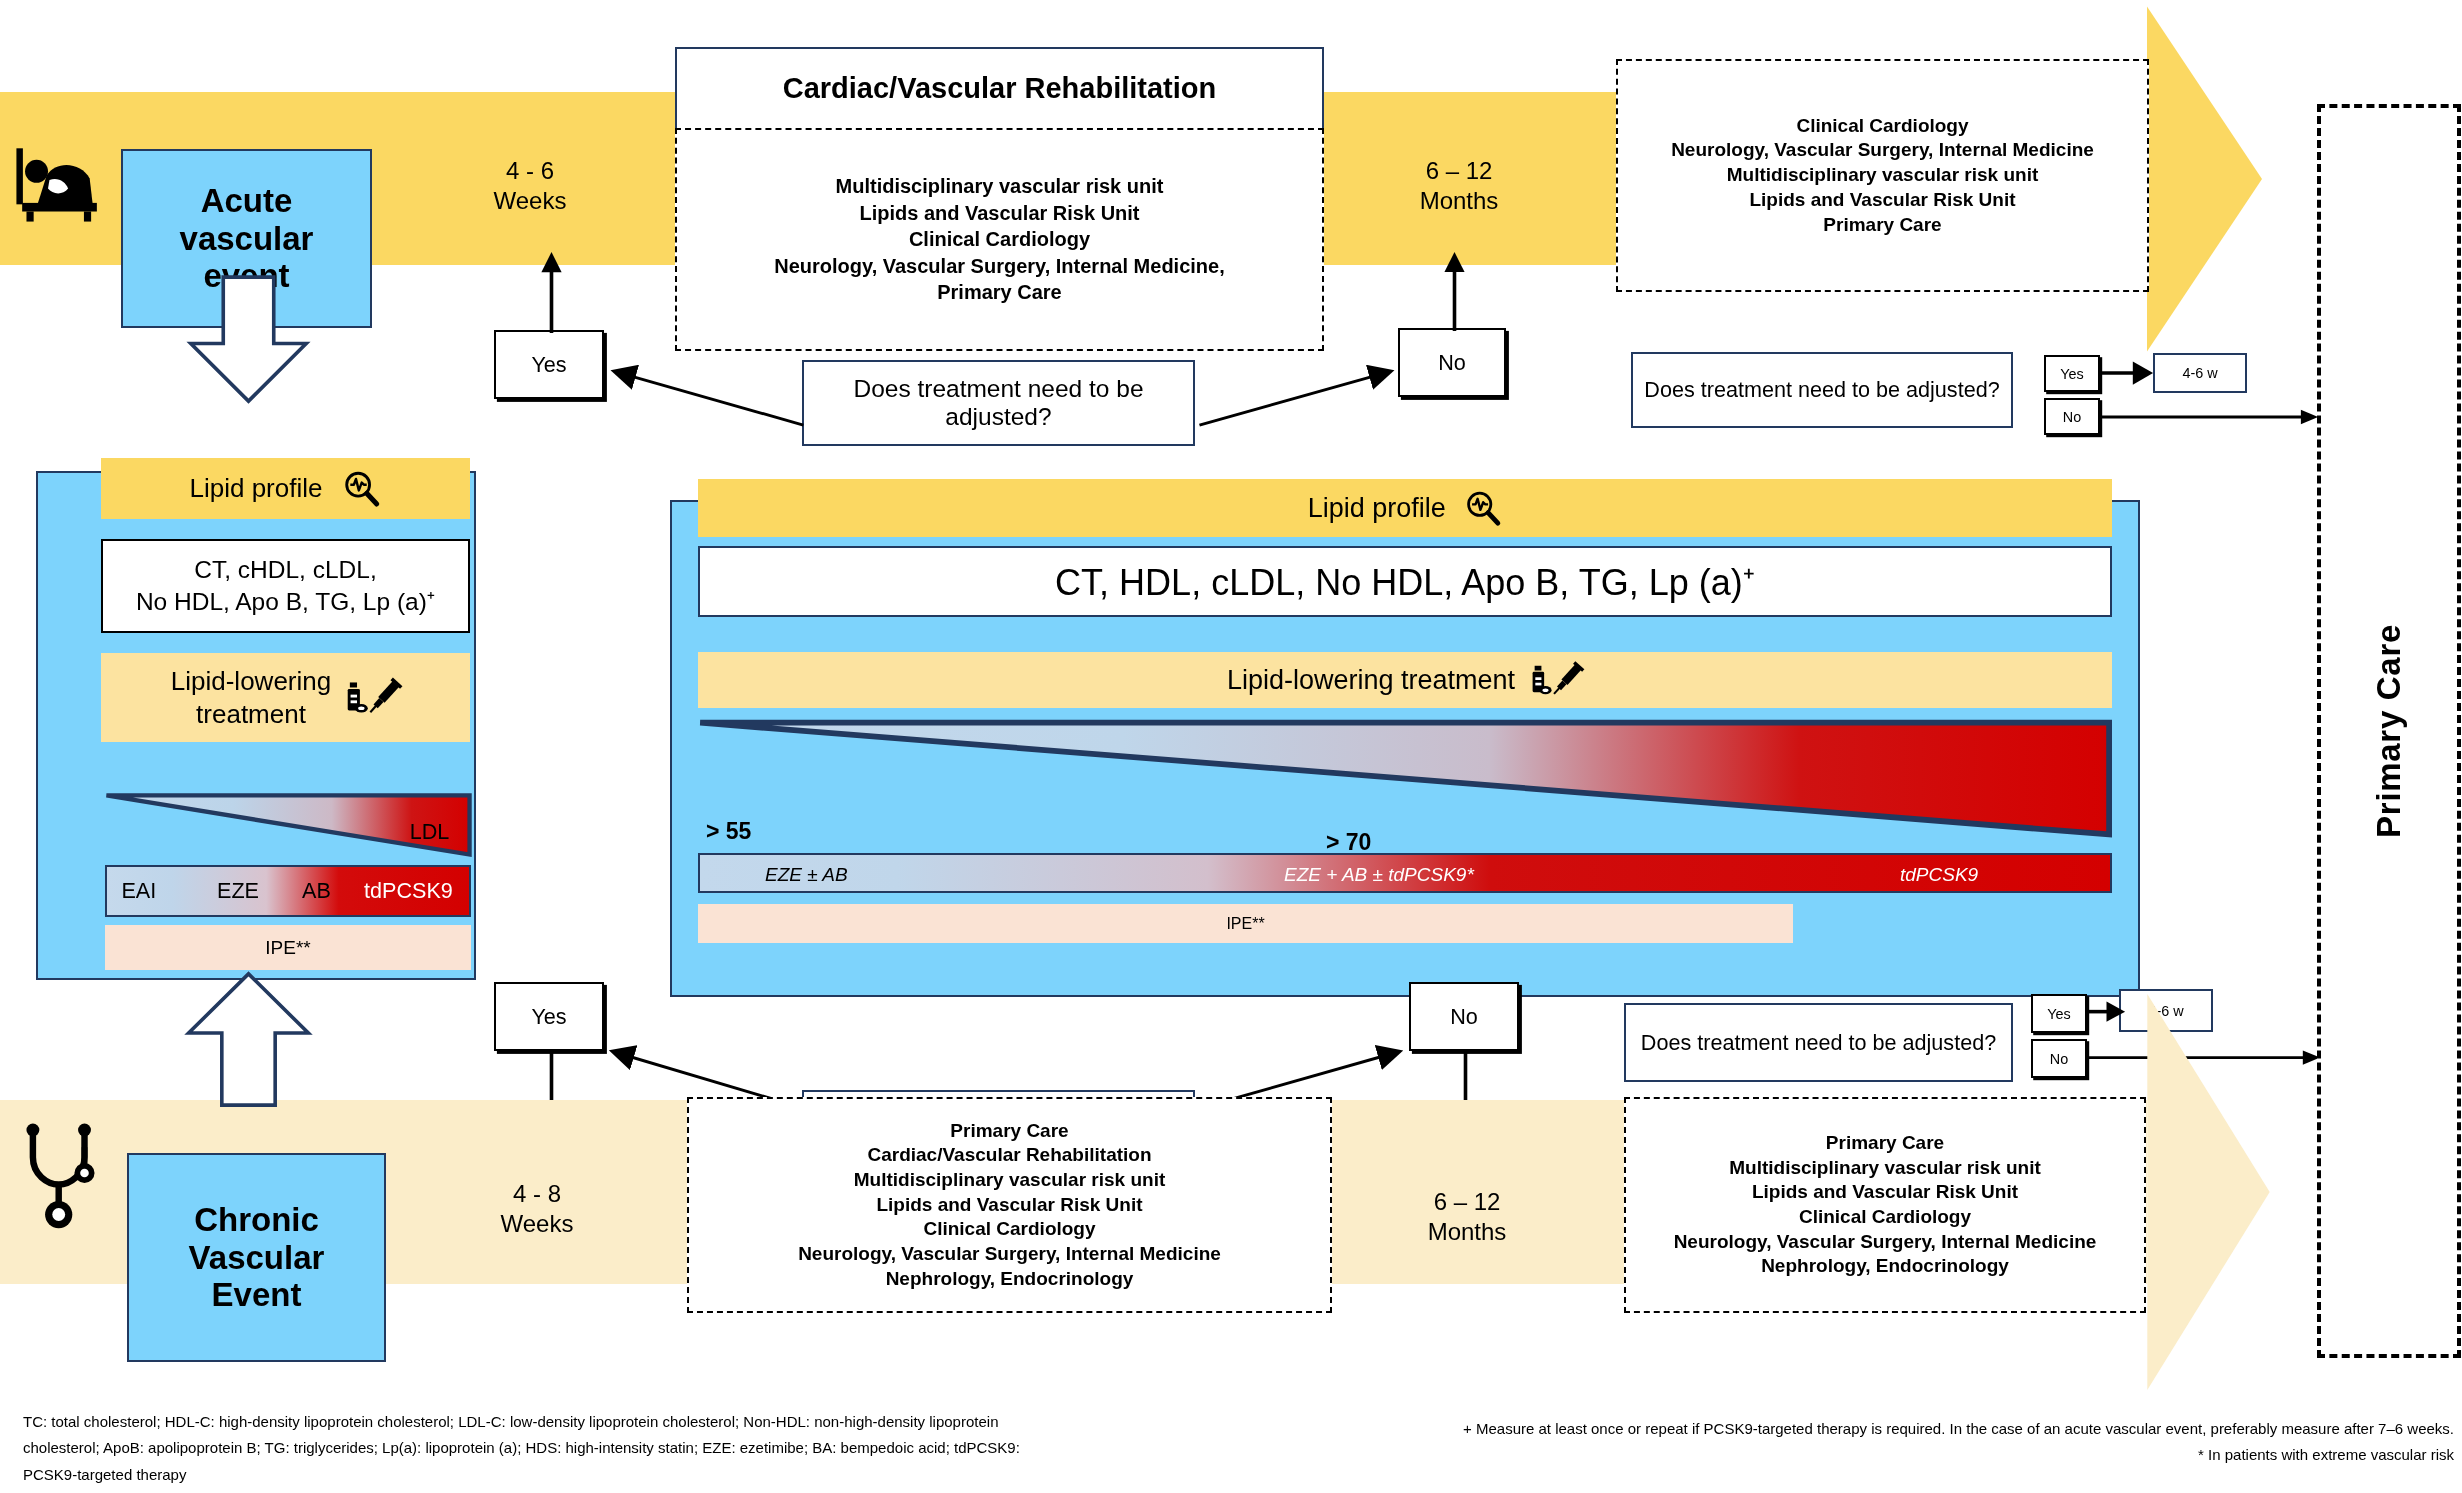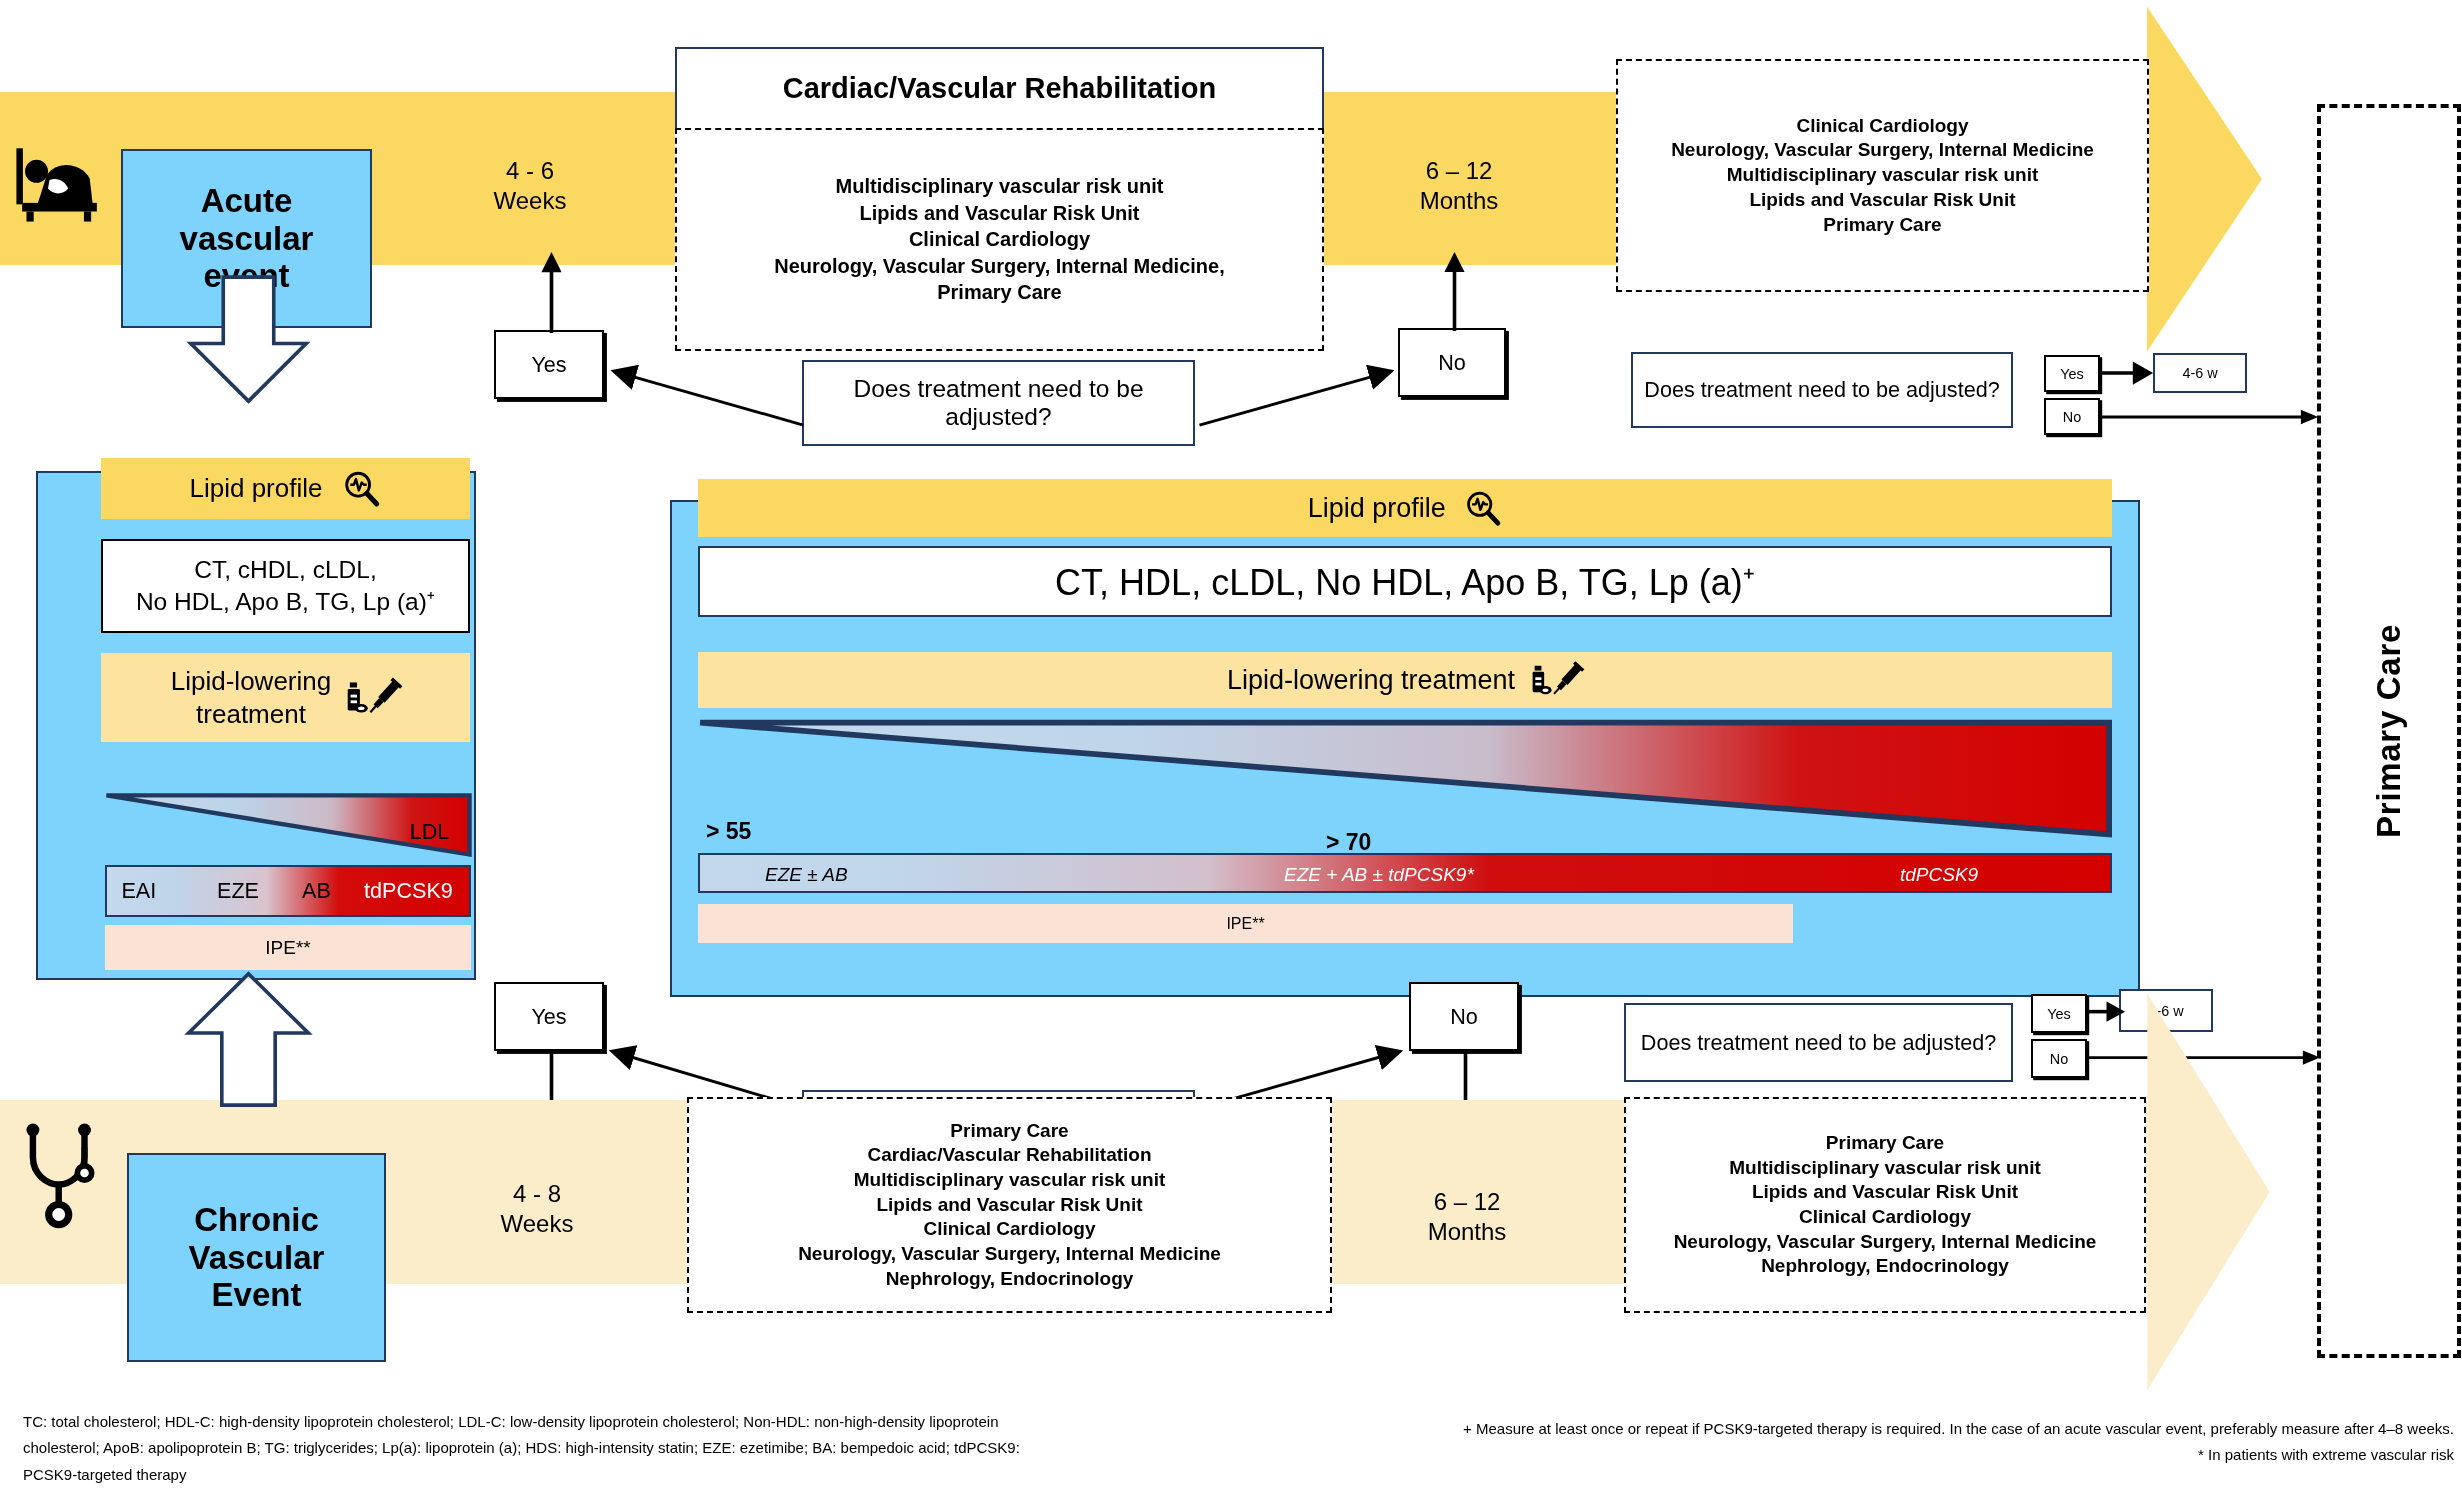--- a/index.html
+++ b/index.html
@@ -427,18 +427,18 @@
   </div>
 
   <div class="abs box-dash-thick ctr" style="left:2317px;top:104px;width:144px;height:1254px;">
     <span class="vlabel">Primary Care</span>
   </div>
 
   <div class="abs" style="left:23px;top:1409px;width:1009px;">
     <span class="foot">TC: total cholesterol; HDL-C: high-density lipoprotein cholesterol; LDL-C: low-density lipoprotein cholesterol; Non-HDL: non-high-density lipoprotein cholesterol; ApoB: apolipoprotein B; TG: triglycerides; Lp(a): lipoprotein (a); HDS: high-intensity statin; EZE: ezetimibe; BA: bempedoic acid; tdPCSK9: PCSK9-targeted therapy</span>
   </div>
   <div class="abs" style="left:1409px;top:1416px;width:1045px;text-align:right;">
-    <span class="foot" style="white-space:pre-line;">+ Measure at least once or repeat if PCSK9-targeted therapy is required. In the case of an acute vascular event, preferably measure after 4–8 weeks.
+    <span class="foot" style="white-space:pre-line;">+ Measure at least once or repeat if PCSK9-targeted therapy is required. In the case of an acute vascular event, preferably measure after 7–6 weeks.
 * In patients with extreme vascular risk</span>
   </div>
 
 </div>
 
 
 </body></html>

